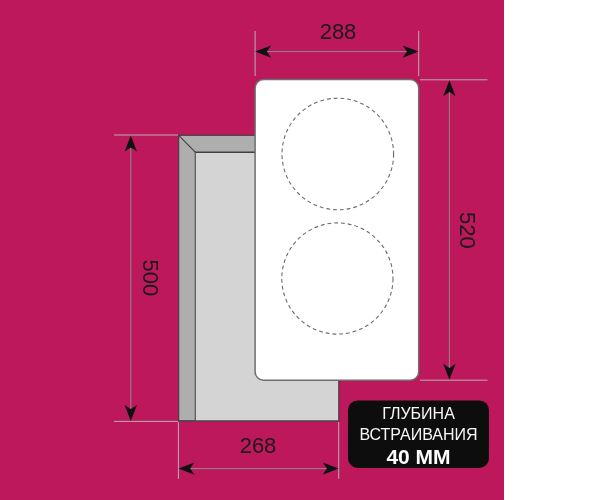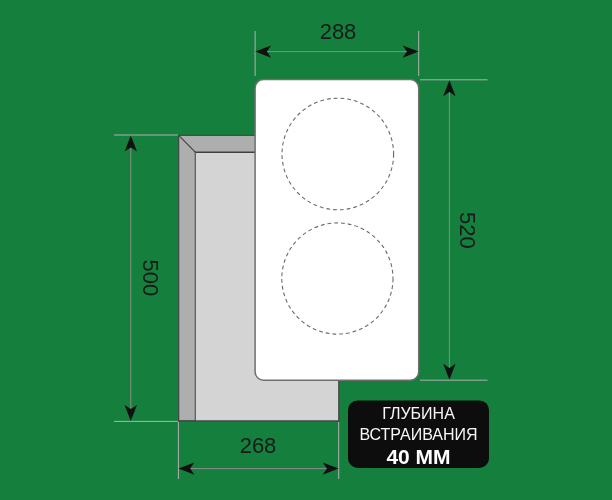--- a/index.html
+++ b/index.html
@@ -1,16 +1,16 @@
 <!DOCTYPE html>
 <html><head>
 <meta charset="utf-8">
 <style>
   html,body{margin:0;padding:0;background:#ffffff;}
-  #stage{width:612px;height:500px;position:relative;background:#15803d;overflow:hidden;}
+  #stage{width:504px;height:500px;position:relative;background:#be185d;overflow:hidden;}
   svg{display:block;}
   text{font-family:"Liberation Sans", sans-serif;}
 </style>
 </head>
 <body>
 <div id="stage">
 <svg width="612" height="500" viewBox="0 0 612 500" xmlns="http://www.w3.org/2000/svg">
 
   <g>
     <rect x="178.7" y="135.3" width="160.0" height="285.6" fill="#aeaeae" stroke="#3f3f3f" stroke-width="1.1"></rect>

